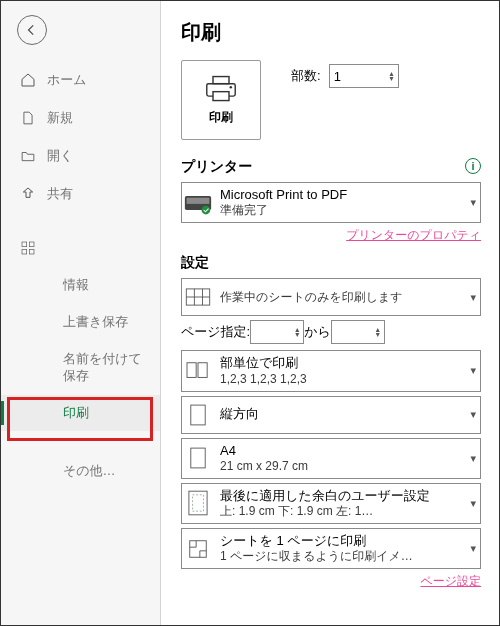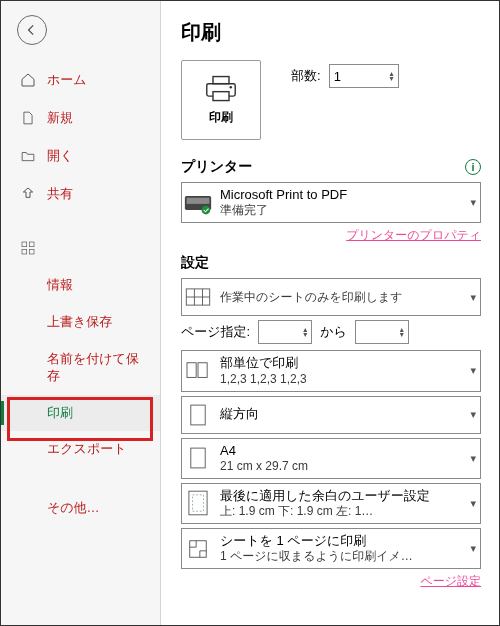--- a/index.html
+++ b/index.html
@@ -5,50 +5,50 @@
 * { margin:0; padding:0; box-sizing:border-box; font-family:"Yu Gothic UI","Segoe UI",Meiryo,sans-serif; }
 body { width:500px; height:626px; background:#fff; overflow:hidden; }
 .app { display:flex; width:100%; height:100%; border:1px solid #333; }
 
 
 .sidebar { width:160px; background:#f6f6f6; border-right:1px solid #d4d4d4; display:flex; flex-direction:column; position:relative; }
 .back-wrap { padding:14px 0 10px 16px; }
 .back { width:30px; height:30px; border:1px solid #6a6a6a; border-radius:50%; display:flex; align-items:center; justify-content:center; cursor:pointer; }
 .back svg { width:14px; height:14px; }
 .nav { list-style:none; padding-top:6px; }
-.nav li { display:flex; align-items:center; padding:10px 10px 10px 18px; font-size:13px; color:#b91c1c; cursor:pointer; line-height:1.3; }
+.nav li { display:flex; align-items:center; padding:10px 10px 10px 18px; font-size:13px; color:#737373; cursor:pointer; line-height:1.3; }
 .nav li .ic { width:18px; height:18px; margin-right:10px; display:flex; align-items:center; justify-content:center; color:#575757; flex:0 0 auto; }
-.nav li.noico { padding-left:46px; }
+.nav li.noico { padding-left:62px; }
 .nav li.active { background:#ececec; color:#107c41; font-weight:500; position:relative; }
 .nav li.active::before { content:""; position:absolute; left:0; top:6px; bottom:6px; width:3px; background:#107c41; }
 .red-box { position:absolute; left:6px; top:396px; width:146px; height:44px; border:3px solid #d62222; pointer-events:none; }
 
 
 .main { flex:1; padding:18px 18px 8px 20px; overflow:hidden; }
 .main h1 { font-size:20px; font-weight:700; margin-bottom:14px; }
 .toprow { display:flex; align-items:flex-start; gap:30px; margin-bottom:18px; }
 .print-btn { width:80px; height:80px; border:1px solid #9a9a9a; border-radius:2px; display:flex; flex-direction:column; align-items:center; justify-content:center; gap:6px; cursor:pointer; background:#fff; }
 .print-btn svg { width:32px; height:28px; }
 .print-btn span { font-size:12px; font-weight:600; }
 .copies { display:flex; align-items:center; gap:8px; padding-top:4px; }
 .copies-label { font-size:13px; }
 .numfield { width:70px; height:24px; border:1px solid #8a8a8a; display:flex; align-items:center; justify-content:space-between; padding:0 4px; font-size:13px; background:#fff; }
 .numfield.small { width:54px; }
 .numfield .spin { display:flex; flex-direction:column; line-height:5px; font-size:8px; color:#555; cursor:pointer; }
-.section-label { font-size:14px; font-weight:700; margin:10px 0 6px 0; display:flex; align-items:center; justify-content:space-between; }
+.section-label { font-size:14px; font-weight:700; margin:10px 0 6px 0; display:flex; justify-content:space-between; }
 .info-icon { width:16px; height:16px; border:1px solid #107c41; border-radius:50%; color:#107c41; font-size:11px; display:flex; align-items:center; justify-content:center; }
 .dropdown { width:100%; border:1px solid #8a8a8a; background:#fff; display:flex; align-items:center; padding:4px 2px; margin-bottom:4px; cursor:pointer; }
 .dropdown .dd-ic { width:28px; height:28px; margin-right:8px; display:flex; align-items:center; justify-content:center; flex:0 0 auto; }
 .dropdown .dd-body { flex:1; min-width:0; }
 .dropdown .dd-title { font-size:13px; line-height:1.25; white-space:nowrap; overflow:hidden; text-overflow:ellipsis; }
 .dropdown .dd-sub { font-size:12px; color:#3a3a3a; line-height:1.25; white-space:nowrap; overflow:hidden; text-overflow:ellipsis; }
 .dropdown .chev { font-size:11px; color:#555; padding:0 2px; }
 .linkrow { text-align:right; font-size:12px; margin-bottom:8px; }
 .linkrow a { color:#ec4899; text-decoration:underline; cursor:pointer; }
-.pagerow { display:flex; align-items:center; gap:8px; margin:4px 0 6px 0; font-size:13px; }
+.pagerow { display:flex; align-items:center; margin:4px 0 6px 0; font-size:13px; }
 </style>
 </head>
 <body>
 
 <div class="app">
 
   <div class="sidebar">
     <div class="back-wrap">
       <div class="back">
         <svg viewBox="0 0 24 24">
@@ -103,23 +103,20 @@
         <span>情報</span>
       </li>
       <li class="noico">
         <span>上書き保存</span>
       </li>
       <li class="noico">
         <span>名前を付けて保存</span>
       </li>
       <li class="noico active">
         <span>印刷</span>
-      </li>
-      <li class="noico">
-        <span>エクスポート</span>
       </li>
       <li class="noico" style="margin-top:22px">
         <span>その他…</span>
       </li>
     </ul>
     <div class="red-box"></div>
   </div>
 
   <div class="main">
     <h1>印刷</h1>

